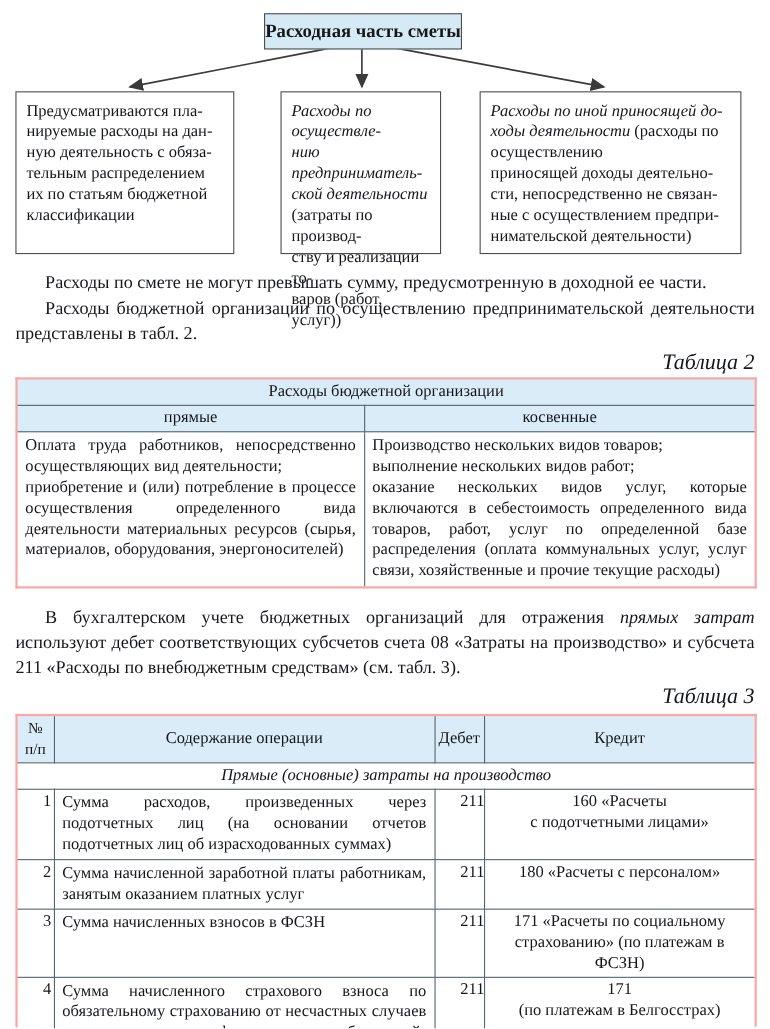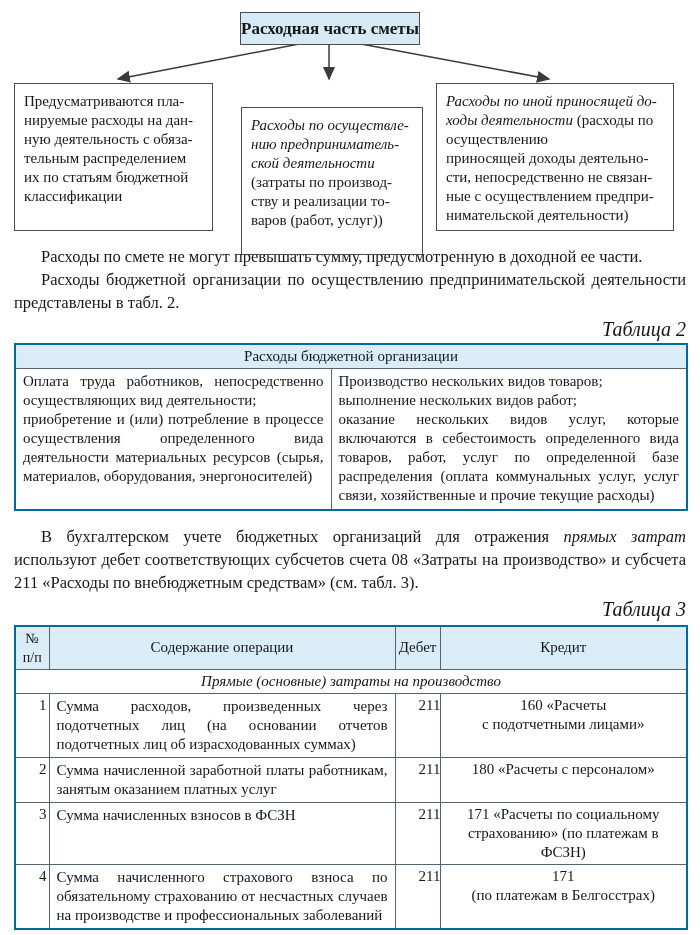--- a/index.html
+++ b/index.html
@@ -20,34 +20,34 @@
     background:#d6eaf6;border:1.6px solid #4d4d4d;
     display:flex;align-items:center;justify-content:center;
     font-weight:bold;font-size:17px;
   }
   .dg-box{
     position:absolute;top:83px;height:148px;z-index:1;box-sizing:border-box;
     background:#ffffff;border:1.5px solid #4d4d4d;
     padding:8px 9px;font-size:15px;line-height:19px;
   }
   .dg-left{left:0;width:199px;}
-  .dg-mid{left:227px;width:182px;margin-top:24px;}
+  .dg-mid{left:241px;width:146px;}
   .dg-right{left:422px;width:238px;}
 
   
   .para{margin:0;font-size:16.5px;line-height:23px;text-align:justify;}
   .indent{text-indent:27px;}
   .first{margin-top:14px;}
   .tcaption{margin-top:5px;text-align:right;font-style:italic;font-size:20px;line-height:20px;}
 
   
   table{border-collapse:collapse;table-layout:fixed;width:672px;
         font-size:15px;line-height:19px;}
   td{border:1px solid #55656f;padding:2px 23px;vertical-align:top;box-sizing:border-box;}
-  .t2,.t3{border:2px solid #0369a1;}
+  .t2,.t3{border:2px solid #fca5a5;}
   .th{background:#d9ecf8;text-align:center;vertical-align:middle;padding:2px 4px;}
   .t2{margin-top:4px;}
   .t2 .hrow td{height:22px;}
   .t2 .body{text-align:justify;padding:3px 7px;height:141px;}
   .t3{margin-top:6px;}
   .t3 .head td{height:38px;}
   .section{text-align:center;font-style:italic;height:22px;vertical-align:middle;}
   .num{text-align:center;}
   .cont{text-align:justify;padding:3px 7px;}
   .cc{text-align:center;}
@@ -109,20 +109,24 @@
   <div class="tcaption">Таблица 2</div>
   <table class="t2">
     <colgroup>
         <col style="width:316px">
         <col style="width:356px">
       </colgroup>
     <tbody>
         <tr class="hrow">
       <td class="th" colspan="2">Расходы бюджетной организации</td>
     </tr>
+    <tr class="hrow">
+      <td class="th">прямые</td>
+      <td class="th">косвенные</td>
+    </tr>
     <tr>
       <td class="body pre">Оплата труда работников, непосредственно осуществляющих вид деятельности;
 приобретение и (или) потребление в процессе осуществления определенного вида деятельности материальных ресурсов (сырья, материалов, оборудования, энергоносителей)</td>
       <td class="body pre">Производство нескольких видов товаров;
 выполнение нескольких видов работ;
 оказание нескольких видов услуг, которые включаются в себестоимость определенного вида товаров, работ, услуг по определенной базе распределения (оплата коммунальных услуг, услуг связи, хозяйственные и прочие текущие расходы)</td>
     </tr>
   </tbody>
     </table>
 

